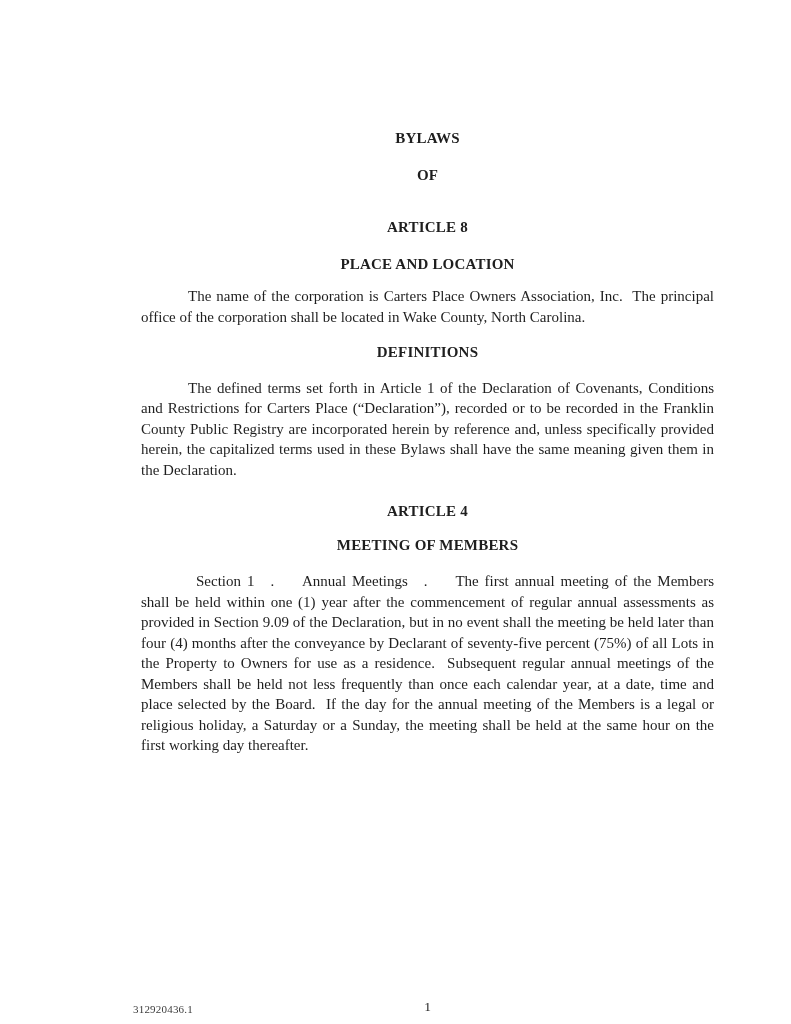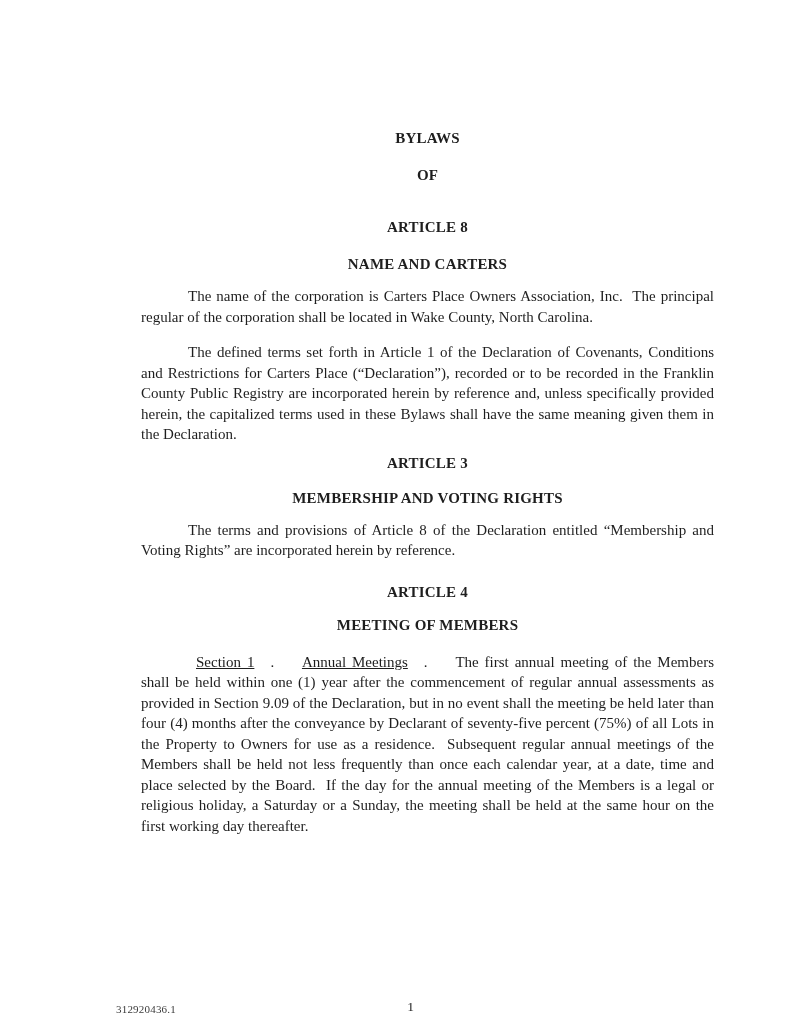--- a/index.html
+++ b/index.html
@@ -28,37 +28,37 @@
   .heading {
     font-weight: bold;
     text-align: center;
     letter-spacing: 0.2px;
   }
   .para {
     text-align: justify;
     text-indent: 47px;
     white-space: pre-wrap;
   }
-  .u { text-decoration: underline; }
+  .u { }
 
   
   .mt0  { margin-top: 0; }
   .mt7  { margin-top: 7px; }
   .mt11 { margin-top: 11px; }
   .mt12 { margin-top: 12px; }
   .mt13 { margin-top: 13px; text-align: center; }
   .mt15 { margin-top: 15px; }
   .mt16 { margin-top: 16px; }
   .mt21 { margin-top: 21px; }
   .mt32 { margin-top: 32px; }
 
   .footer {
     position: absolute;
     top: 953px;
-    left: 76px;
+    left: 93px;
     width: 605px;
     height: 24px;
   }
   .doc-number {
     position: absolute;
     left: 0;
     top: 6px;
     font-size: 11px;
     color: #3c3c3c;
     letter-spacing: 0.2px;
@@ -76,33 +76,29 @@
 <div class="page">
   <div class="content">
 
     <header class="title-block">
       <p class="heading mt0">BYLAWS</p>
       <p class="heading mt16">OF</p>
     </header>
 
     <section class="article">
       <p class="heading mt32">ARTICLE 8</p>
-      <p class="heading mt16">NAME AND CARTERS</p>
-      <p class="para mt12">The name of the corporation is Carters Place Owners Association, Inc.  The principal regular of the corporation shall be located in Wake County, North Carolina.</p>
+      <p class="heading mt16">PLACE AND LOCATION</p>
+      <p class="para mt12">The name of the corporation is Carters Place Owners Association, Inc.  The principal office of the corporation shall be located in Wake County, North Carolina.</p>
     </section>
 
     <section class="article">
+      <p class="heading mt15">DEFINITIONS</p>
       <p class="para mt15">The defined terms set forth in Article 1 of the Declaration of Covenants, Conditions and Restrictions for Carters Place (“Declaration”), recorded or to be recorded in the Franklin County Public Registry are incorporated herein by reference and, unless specifically provided herein, the capitalized terms used in these Bylaws shall have the same meaning given them in the Declaration.</p>
     </section>
 
-    <section class="article">
-      <p class="heading mt7">ARTICLE 3</p>
-      <p class="heading mt15">MEMBERSHIP AND VOTING RIGHTS</p>
-      <p class="para mt11">The terms and provisions of Article 8 of the Declaration entitled “Membership and Voting Rights” are incorporated herein by reference.</p>
-    </section>
 
     <section class="article">
       <p class="heading mt21">ARTICLE 4</p>
       <p class="heading mt13">MEETING OF MEMBERS</p>
       <p class="para mt16"><span class="u">Section 1</span><span>.  </span><span class="u">Annual Meetings</span><span>.  </span><span>The first annual meeting of the Members shall be held within one (1) year after the commencement of regular annual assessments as provided in Section 9.09 of the Declaration, but in no event shall the meeting be held later than four (4) months after the conveyance by Declarant of seventy-five percent (75%) of all Lots in the Property to Owners for use as a residence.  Subsequent regular annual meetings of the Members shall be held not less frequently than once each calendar year, at a date, time and place selected by the Board.  If the day for the annual meeting of the Members is a legal or religious holiday, a Saturday or a Sunday, the meeting shall be held at the same hour on the first working day thereafter.</span></p>
     </section>
 
   </div>
 
   <footer class="footer">

